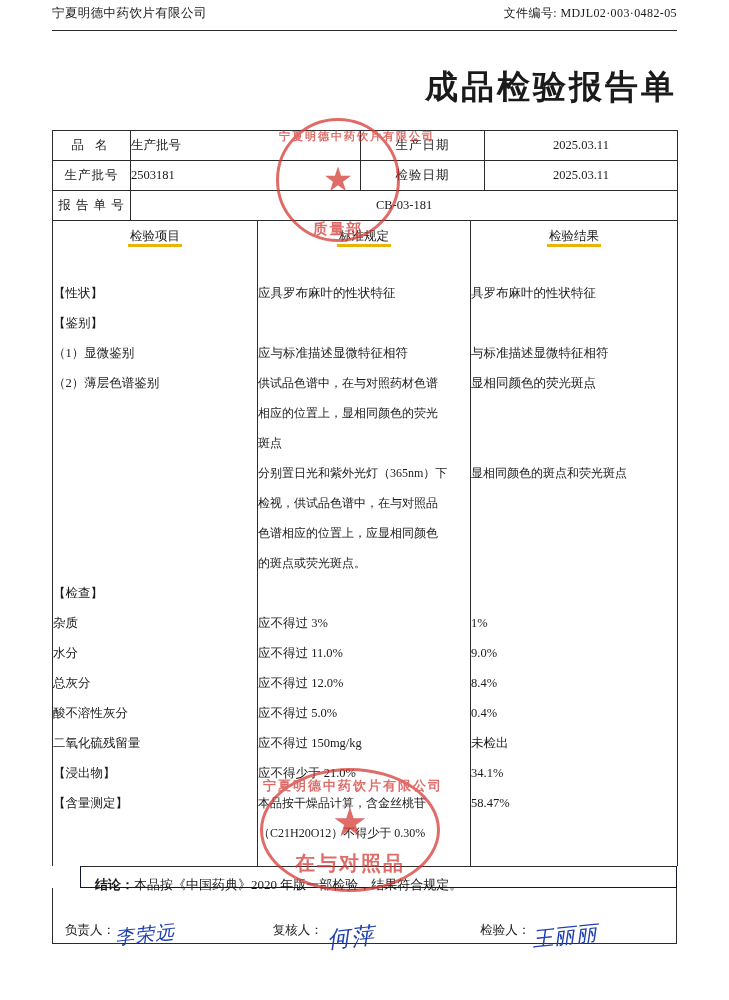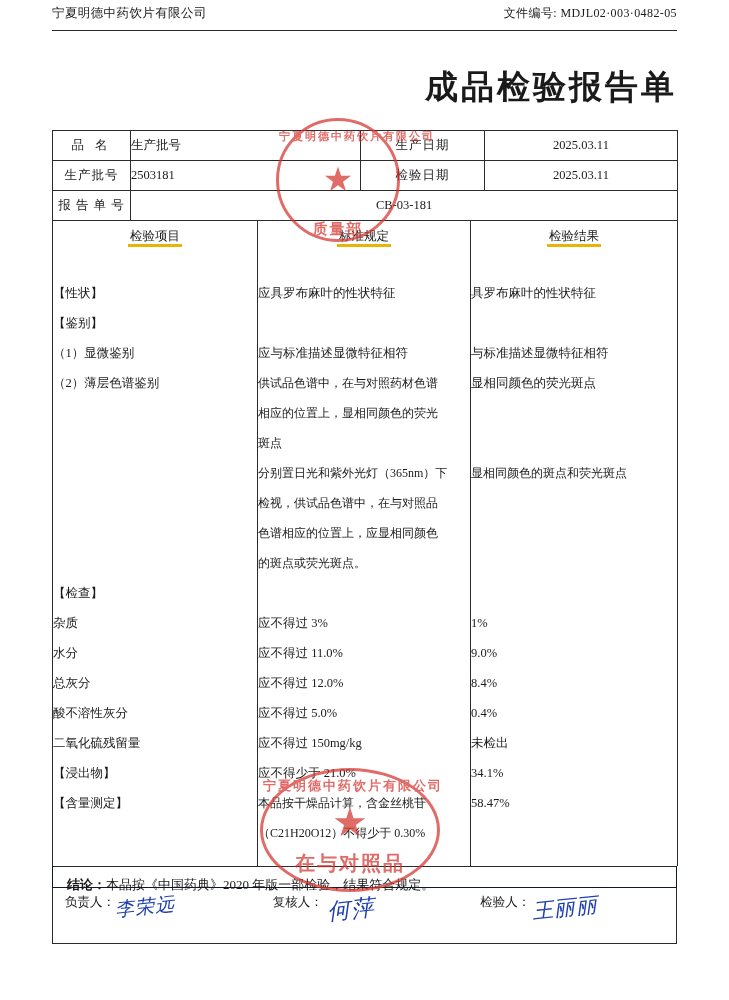--- a/index.html
+++ b/index.html
@@ -118,38 +118,40 @@
 
   
   .concl {
     border: 1px solid #0f172a;
     border-top: 1px solid #2b2b2b;
     padding: 7px 14px;
     font-size: 13px;
     height: 22px;
     line-height: 22px;
     box-sizing: border-box;
+    margin-left: 28px;
   }
   .concl b { font-weight: bold; }
 
   
   .sigrow {
     border: 1px solid #2b2b2b;
     border-top: none;
     height: 56px;
     display: flex;
     align-items: flex-start;
     font-size: 12.5px;
     box-sizing: border-box;
   }
   .sigcell {
     flex: 1;
     padding: 6px 0 0 12px;
     position: relative;
     white-space: nowrap;
+    margin-top: 28px;
   }
   .sign {
     font-family: "DejaVu Serif", serif;
     color: #1e3fae;
     font-size: 20px;
     font-style: italic;
     position: absolute;
     top: 6px;
     transform: rotate(-6deg);
     letter-spacing: 1px;

